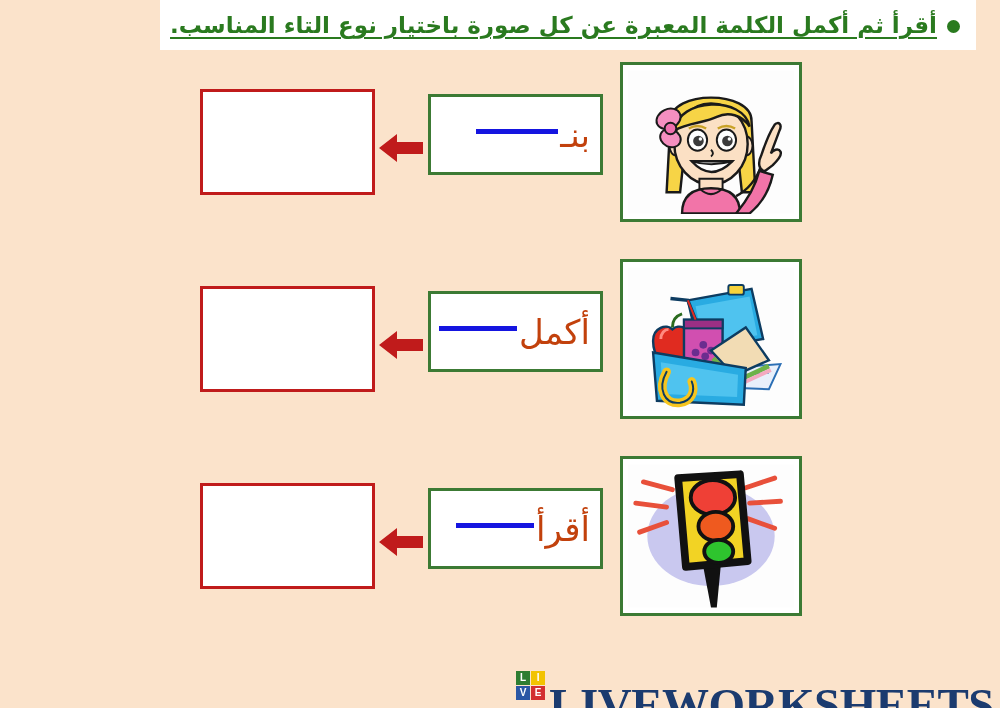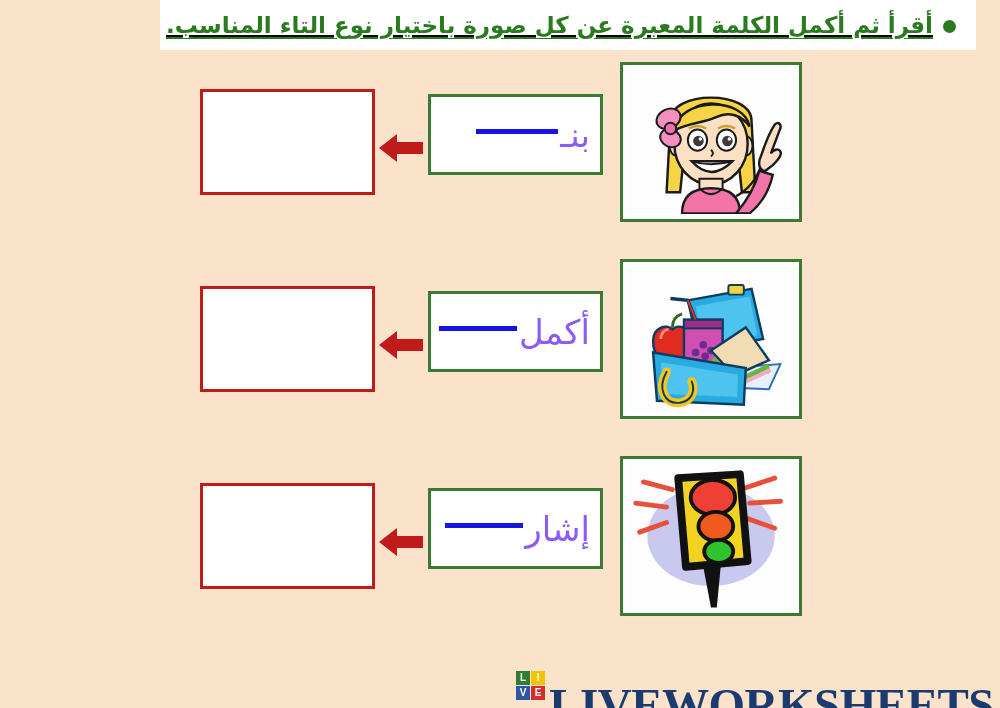--- a/index.html
+++ b/index.html
@@ -27,23 +27,22 @@
   }
   #header-inner {
     position: absolute;
     left: 0;
     top: 0;
     right: 0;
     bottom: 0;
     display: flex;
     flex-direction: row-reverse;
     align-items: center;
-    justify-content: flex-end;
+    justify-content: center;
     padding: 0 8px 0 6px;
-    text-decoration: underline;
   }
   #header-bullet {
     width: 13px;
     height: 13px;
     border-radius: 50%;
     background: #2a7a1f;
     flex: 0 0 auto;
     margin-left: 10px;
     margin-right: 4px;
     margin-top: 2px;
@@ -106,21 +105,21 @@
     border: 3px solid #3c7a34;
     box-sizing: border-box;
     display: flex;
     align-items: center;
     justify-content: flex-start;
     flex-direction: row-reverse;
     padding: 0 10px 0 8px;
   }
   .word-text {
     direction: rtl;
-    color: #8b5cf6;
+    color: #c2410c;
     font-size: 34px;
     font-weight: normal;
     line-height: 38px;
     white-space: nowrap;
     font-family: "DejaVu Sans", "Liberation Sans", sans-serif;
   }
   .word-blank {
     display: inline-block;
     height: 5px;
     background: #1515e0;
@@ -312,21 +311,21 @@
 
   <div class="answer-box" title=""></div>
 
   <div class="arrow">
     <svg viewBox="0 0 48 36" xmlns="http://www.w3.org/2000/svg">
       <path d="M2 18 L20 4 L20 12 L46 12 L46 24 L20 24 L20 32 Z" fill="#c01b1b"></path>
     </svg>
   </div>
 
   <div class="word-box">
-    <span class="word-text">إشار</span>
+    <span class="word-text">أقرأ</span>
     <span class="word-blank" id="blank-2"></span>
   </div>
 
   <div class="pic-frame">
 
     <svg viewBox="0 0 172 148" xmlns="http://www.w3.org/2000/svg">
       <rect x="0" y="0" width="172" height="148" fill="#fdfdfd"></rect>
 
       <ellipse cx="86" cy="74" rx="66" ry="52" fill="#c9c8ef"></ellipse>
 

